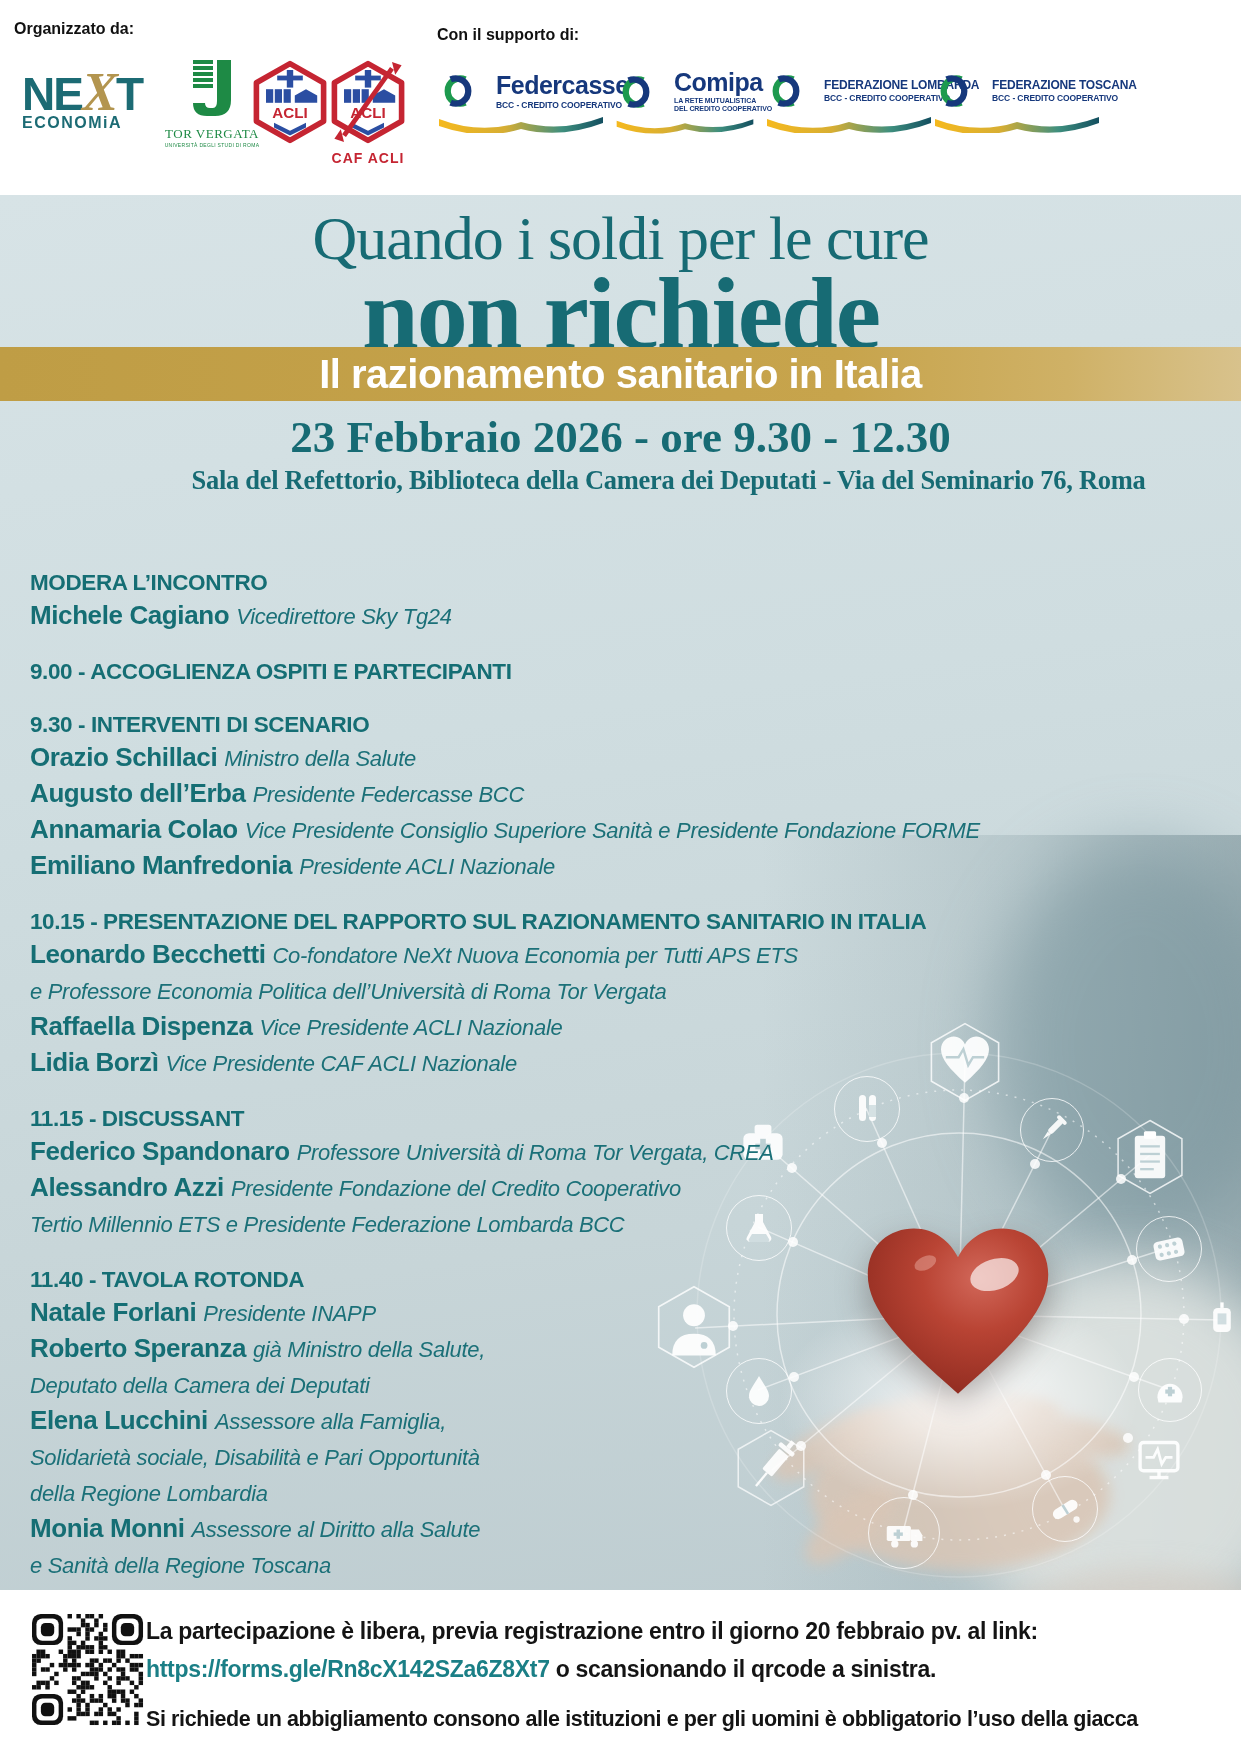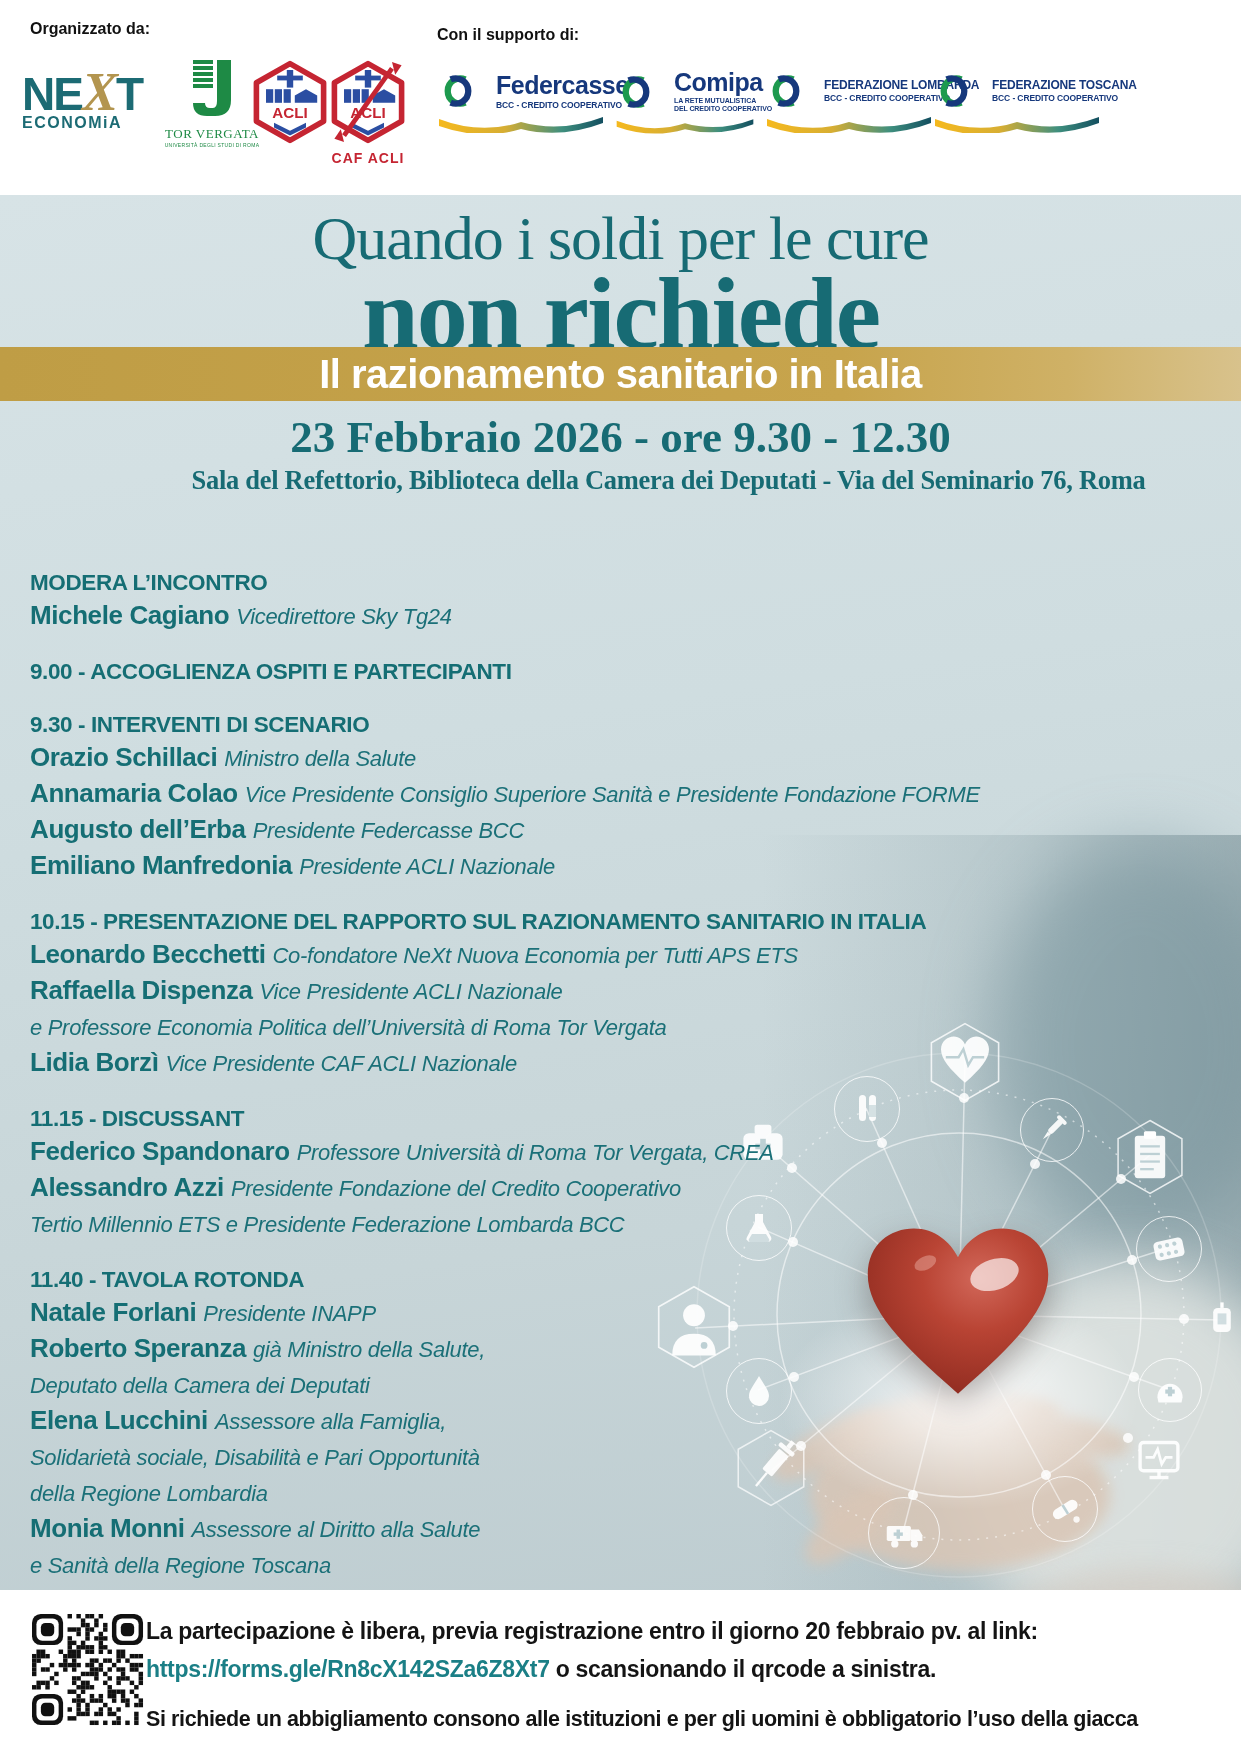--- a/index.html
+++ b/index.html
@@ -1,20 +1,20 @@
 <!DOCTYPE html>
 <html><head>
 <meta charset="utf-8">
 <style>
   html,body{margin:0;padding:0;background:#888;}
   .poster{position:relative;width:1241px;height:1754px;background:#ffffff;overflow:hidden;
           font-family:"Liberation Sans",sans-serif;margin:0 auto;}
   
   .hdr-label{position:absolute;font-size:16px;font-weight:bold;color:#111;}
-  .lbl-org{left:30px;top:20px;}
+  .lbl-org{left:14px;top:20px;}
   .lbl-sup{left:437px;top:26px;}
   .logo{position:absolute;}
   
   .next-logo{left:22px;top:70px;width:140px;color:#1c6b74;}
   .next-main{font-size:46px;font-weight:bold;letter-spacing:-2px;line-height:44px;}
   .next-x{color:#b3954f;font-size:54px;font-family:"Liberation Serif",serif;font-style:italic;}
   .next-sub{font-size:16px;font-weight:bold;letter-spacing:1.5px;margin-top:-2px;}
   
   .tv-logo{left:162px;top:58px;width:100px;text-align:center;color:#1e8a45;}
   .tv-text{font-family:"Liberation Serif",serif;font-size:13px;letter-spacing:.5px;margin-top:2px;}
@@ -429,30 +429,30 @@
         <div class="prog-line"><span class="pn">Michele Cagiano</span><span class="pr">Vicedirettore Sky Tg24</span></div>
       </div>
 
       <div class="prog-sec">
         <div class="prog-head">9.00 - ACCOGLIENZA OSPITI E PARTECIPANTI</div>
       </div>
 
       <div class="prog-sec">
         <div class="prog-head">9.30 - INTERVENTI DI SCENARIO</div>
         <div class="prog-line"><span class="pn">Orazio Schillaci</span><span class="pr">Ministro della Salute</span></div>
+        <div class="prog-line"><span class="pn">Augusto dell’Erba</span><span class="pr">Presidente Federcasse BCC</span></div>
         <div class="prog-line"><span class="pn">Annamaria Colao</span><span class="pr">Vice Presidente Consiglio Superiore Sanità e Presidente Fondazione FORME</span></div>
-        <div class="prog-line"><span class="pn">Augusto dell’Erba</span><span class="pr">Presidente Federcasse BCC</span></div>
         <div class="prog-line"><span class="pn">Emiliano Manfredonia</span><span class="pr">Presidente ACLI Nazionale</span></div>
       </div>
 
       <div class="prog-sec">
         <div class="prog-head">10.15 - PRESENTAZIONE DEL RAPPORTO SUL RAZIONAMENTO SANITARIO IN ITALIA</div>
         <div class="prog-line"><span class="pn">Leonardo Becchetti</span><span class="pr">Co-fondatore NeXt Nuova Economia per Tutti APS ETS</span></div>
+        <div class="prog-line"><span class="pn"></span><span class="pr">e Professore Economia Politica dell’Università di Roma Tor Vergata</span></div>
         <div class="prog-line"><span class="pn">Raffaella Dispenza</span><span class="pr">Vice Presidente ACLI Nazionale</span></div>
-        <div class="prog-line"><span class="pn"></span><span class="pr">e Professore Economia Politica dell’Università di Roma Tor Vergata</span></div>
         <div class="prog-line"><span class="pn">Lidia Borzì</span><span class="pr">Vice Presidente CAF ACLI Nazionale</span></div>
       </div>
 
       <div class="prog-sec">
         <div class="prog-head">11.15 - DISCUSSANT</div>
         <div class="prog-line"><span class="pn">Federico Spandonaro</span><span class="pr">Professore Università di Roma Tor Vergata, CREA</span></div>
         <div class="prog-line"><span class="pn">Alessandro Azzi</span><span class="pr">Presidente Fondazione del Credito Cooperativo</span></div>
         <div class="prog-line"><span class="pn"></span><span class="pr">Tertio Millennio ETS e Presidente Federazione Lombarda BCC</span></div>
       </div>
 

